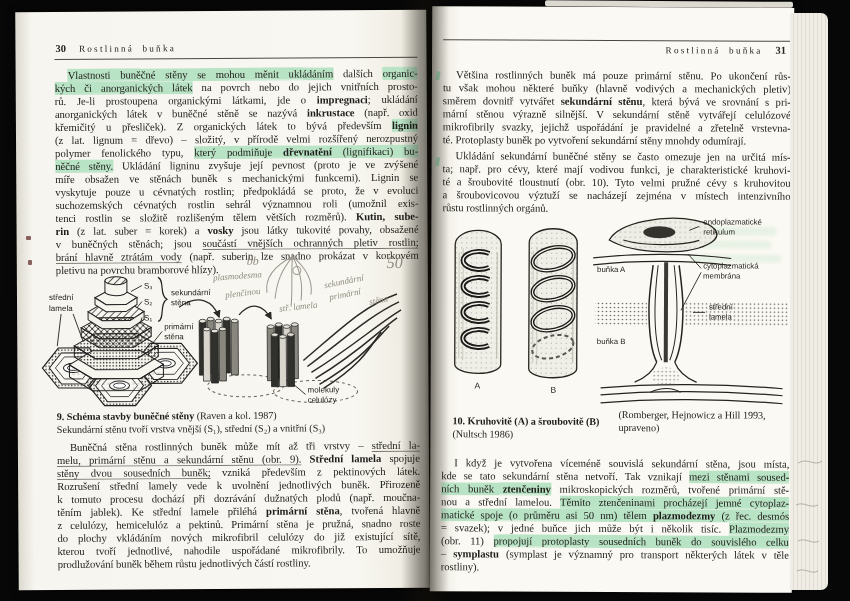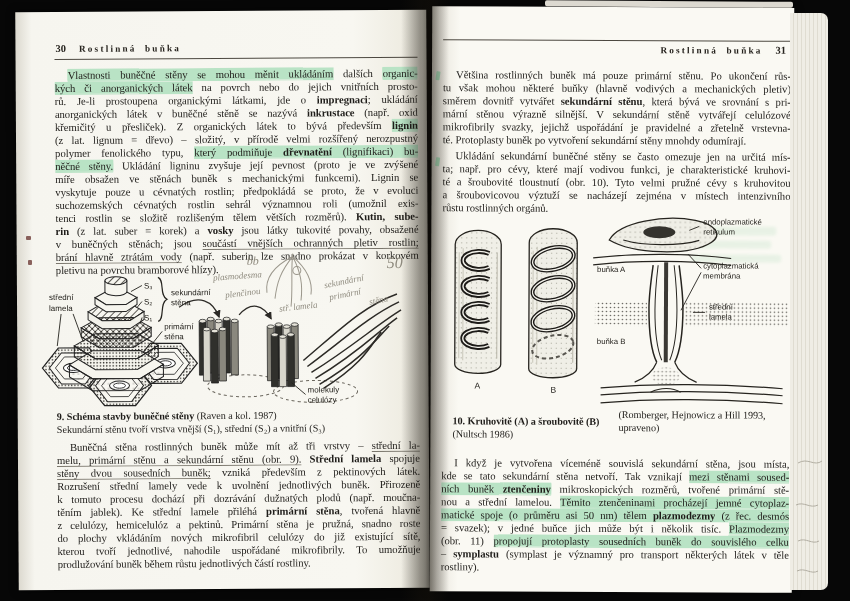--- a/index.html
+++ b/index.html
@@ -28,21 +28,21 @@
   .para .line:first-child{text-indent:13px;}
   .b{font-weight:bold}
   .i{}
   .hl{background:var(--hl,#b9e3c5);box-shadow:0 1px 0 var(--hl,#b9e3c5),0 -1px 0 var(--hl,#b9e3c5);}
   .u{text-decoration:underline;text-decoration-color:#7a766c;text-decoration-thickness:1px;text-underline-offset:2px;}
   .cap{font-size:10.2px;}
   .cap .line{height:12.6px;line-height:12.6px;}
 
   .hdr{position:absolute;font-size:10px;color:#26231e;white-space:nowrap;}
   .hdr .num{font-weight:bold;font-size:10.5px;}
-  .hdr .ttl{font-weight:bold;font-size:9.2px;letter-spacing:2.2px;word-spacing:4px;}
+  .hdr .ttl{font-weight:normal;font-size:9.2px;letter-spacing:2.2px;word-spacing:4px;}
   .rule{position:absolute;border-top:1.2px solid #4c4840;}
 
   .hand{position:absolute;font-style:italic;color:#8f8b7f;font-size:9px;white-space:nowrap;}
   .tick{position:absolute;left:4px;width:4px;height:9px;background:var(--tick,#a8d9b6);border-radius:1px;transform:rotate(8deg);}
   .ghost{position:absolute;background:#8fcda0;opacity:.16;filter:blur(1.5px);border-radius:3px;}
   svg{position:absolute;overflow:visible;}
   svg text{font-family:"Liberation Sans","DejaVu Sans",sans-serif;fill:#25231e;}
 </style>
 </head>
 <body>

